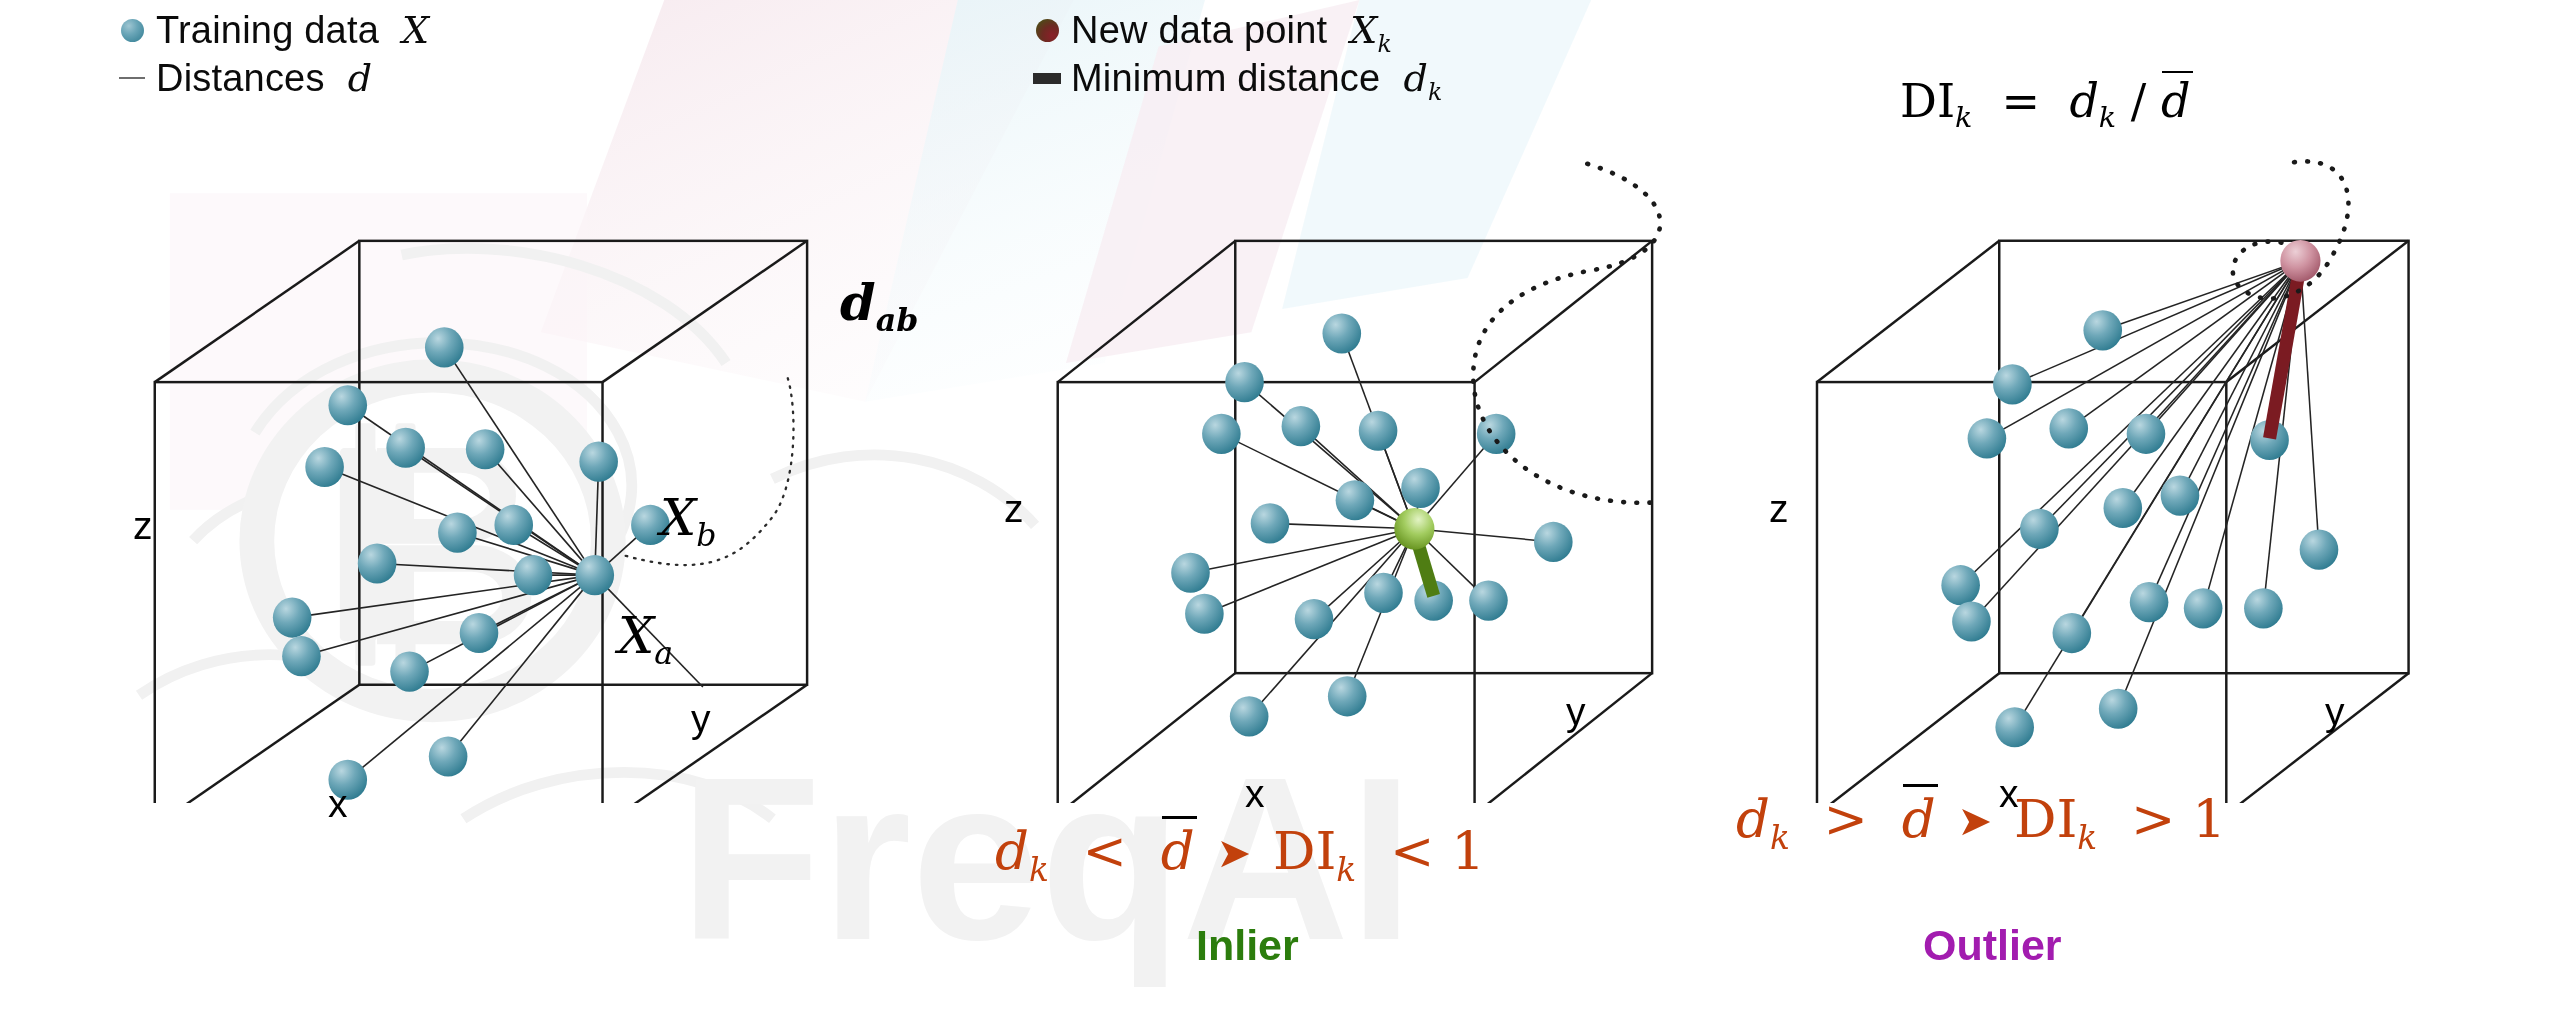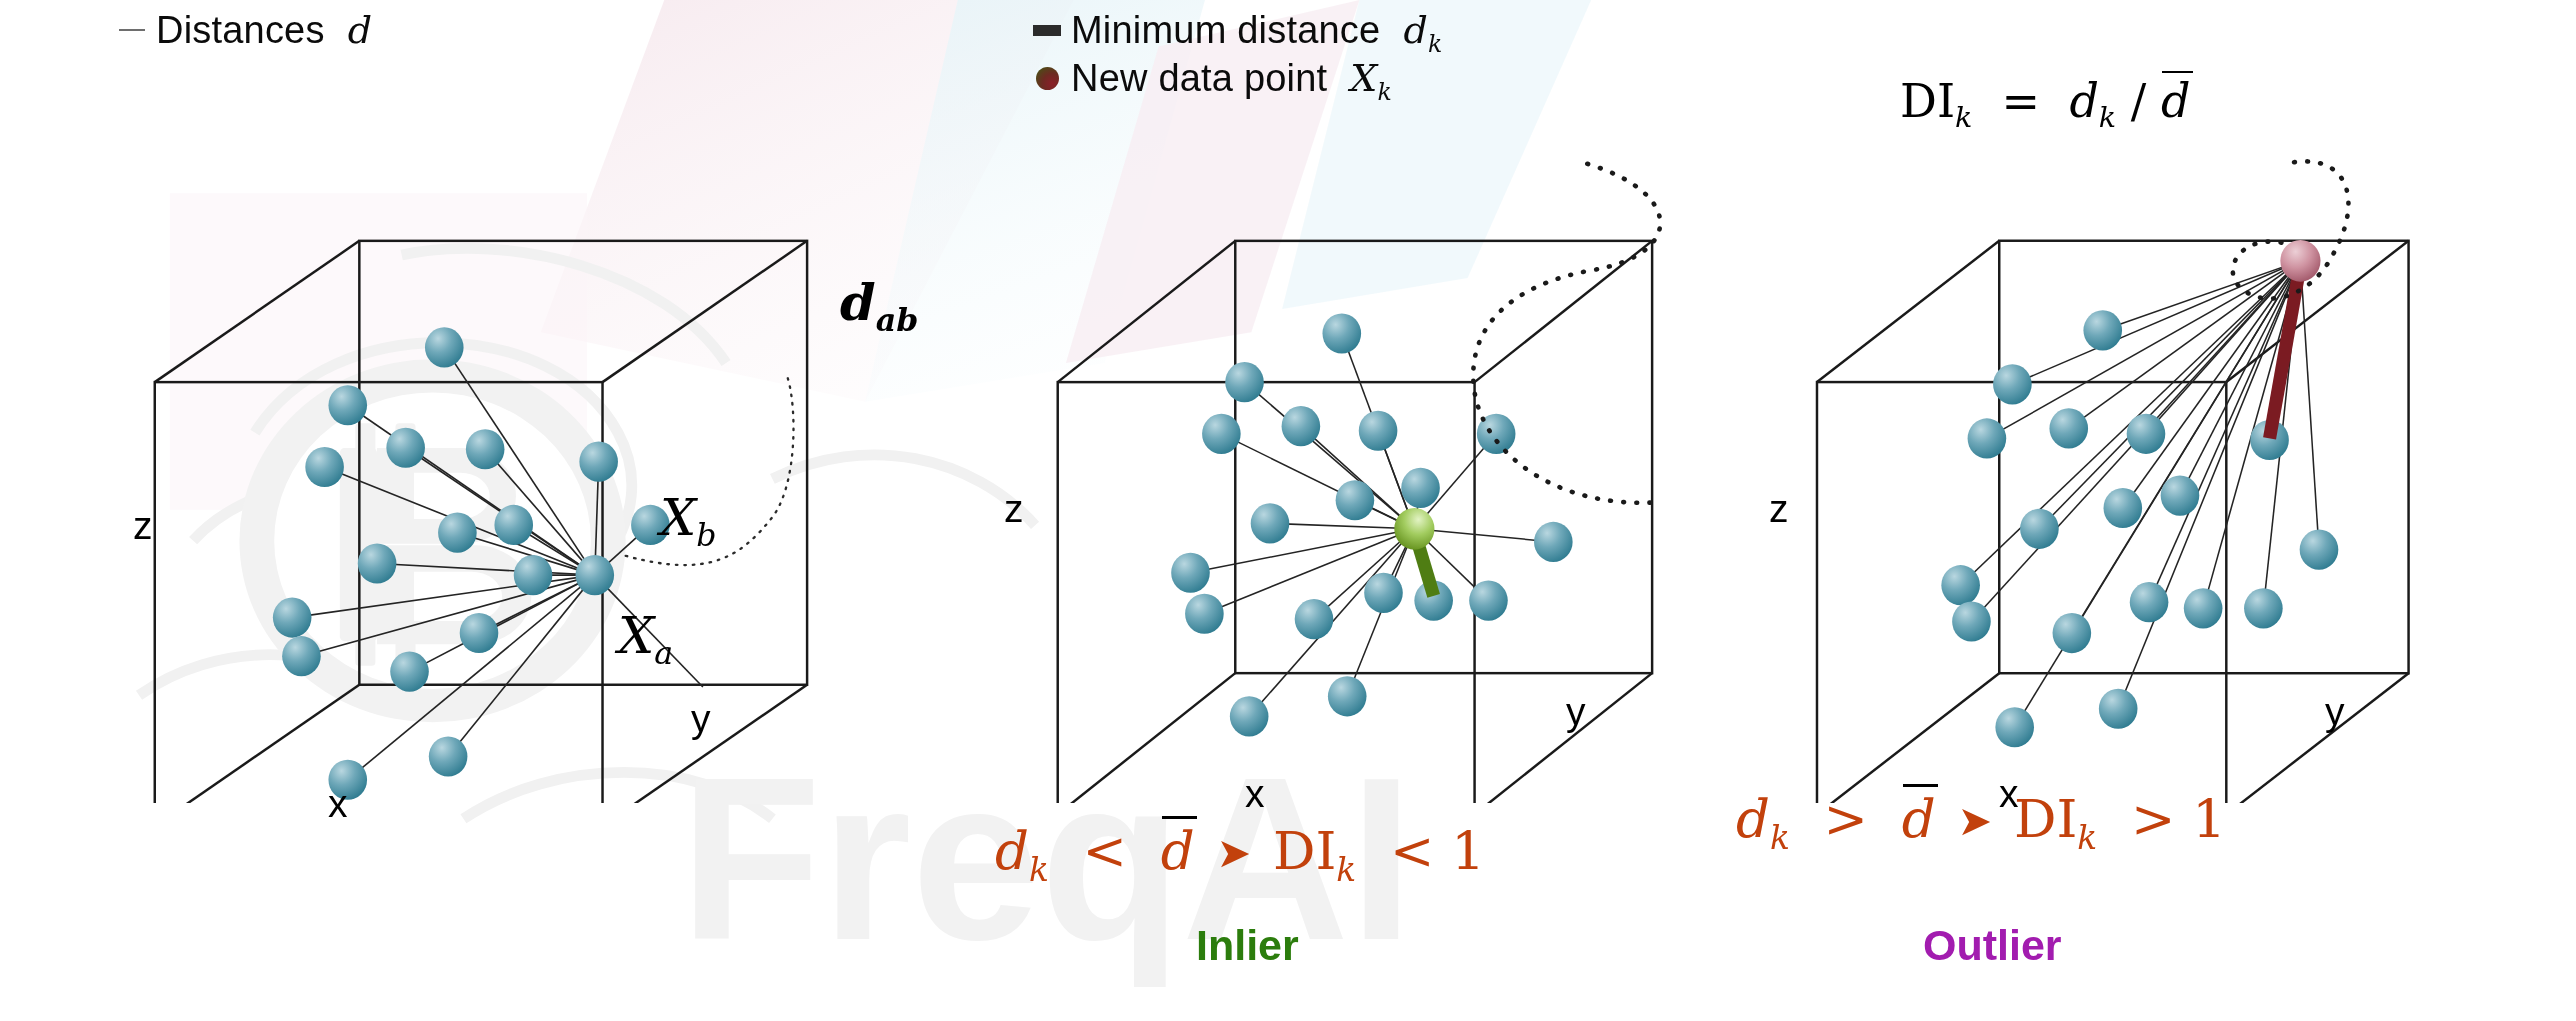--- a/index.html
+++ b/index.html
@@ -97,51 +97,60 @@
   </g>
   <g fill="#ffffff">
     <path d="M536 612 h60 a38 30 0 0 1 0 60 h-60 z"></path>
     <path d="M536 740 h74 a40 32 0 0 1 0 64 h-74 z"></path>
   </g>
   <text x="880" y="1215" font-family="'Liberation Sans',sans-serif" font-size="300" font-weight="bold" fill="#f2f2f2">FreqAI</text>
 </svg>
 
 <div class="legend-block" style="left:108px;top:6.2px;">
 
+  <div class="legend-row">
+    <span class="legend-marker">
+      <span class="mk-dot"></span>
+    </span>
+    <span class="legend-label">
+      <span>Training data</span>
+      <span class="math">&nbsp;X</span>
+    </span>
+  </div>
 
   <div class="legend-row">
     <span class="legend-marker">
       <span class="mk-dash-thin"></span>
     </span>
     <span class="legend-label">
       <span>Distances</span>
       <span class="math">&nbsp;d</span>
     </span>
   </div>
 </div>
 
 <div class="legend-block" style="left:1023px;top:6.2px;">
 
   <div class="legend-row">
     <span class="legend-marker">
+      <span class="mk-dot-new"></span>
+    </span>
+    <span class="legend-label">
+      <span>New data point</span>
+      <span class="math">&nbsp;X<span class="sub">k</span></span>
+    </span>
+  </div>
+
+  <div class="legend-row">
+    <span class="legend-marker">
       <span class="mk-dash-thick"></span>
     </span>
     <span class="legend-label">
       <span>Minimum distance</span>
       <span class="math">&nbsp;d<span class="sub">k</span></span>
-    </span>
-  </div>
-
-  <div class="legend-row">
-    <span class="legend-marker">
-      <span class="mk-dot-new"></span>
-    </span>
-    <span class="legend-label">
-      <span>New data point</span>
-      <span class="math">&nbsp;X<span class="sub">k</span></span>
     </span>
   </div>
 </div>
 
 <div class="di-formula" style="left:1900px;top:74px;">
   <span class="mathup">DI<span class="sub">k</span></span>
   <span class="mathup">&nbsp;=&nbsp;</span>
   <span class="math">d<span class="sub">k</span></span>
   <span class="mathup">/</span>
   <span class="math obar">d</span>

